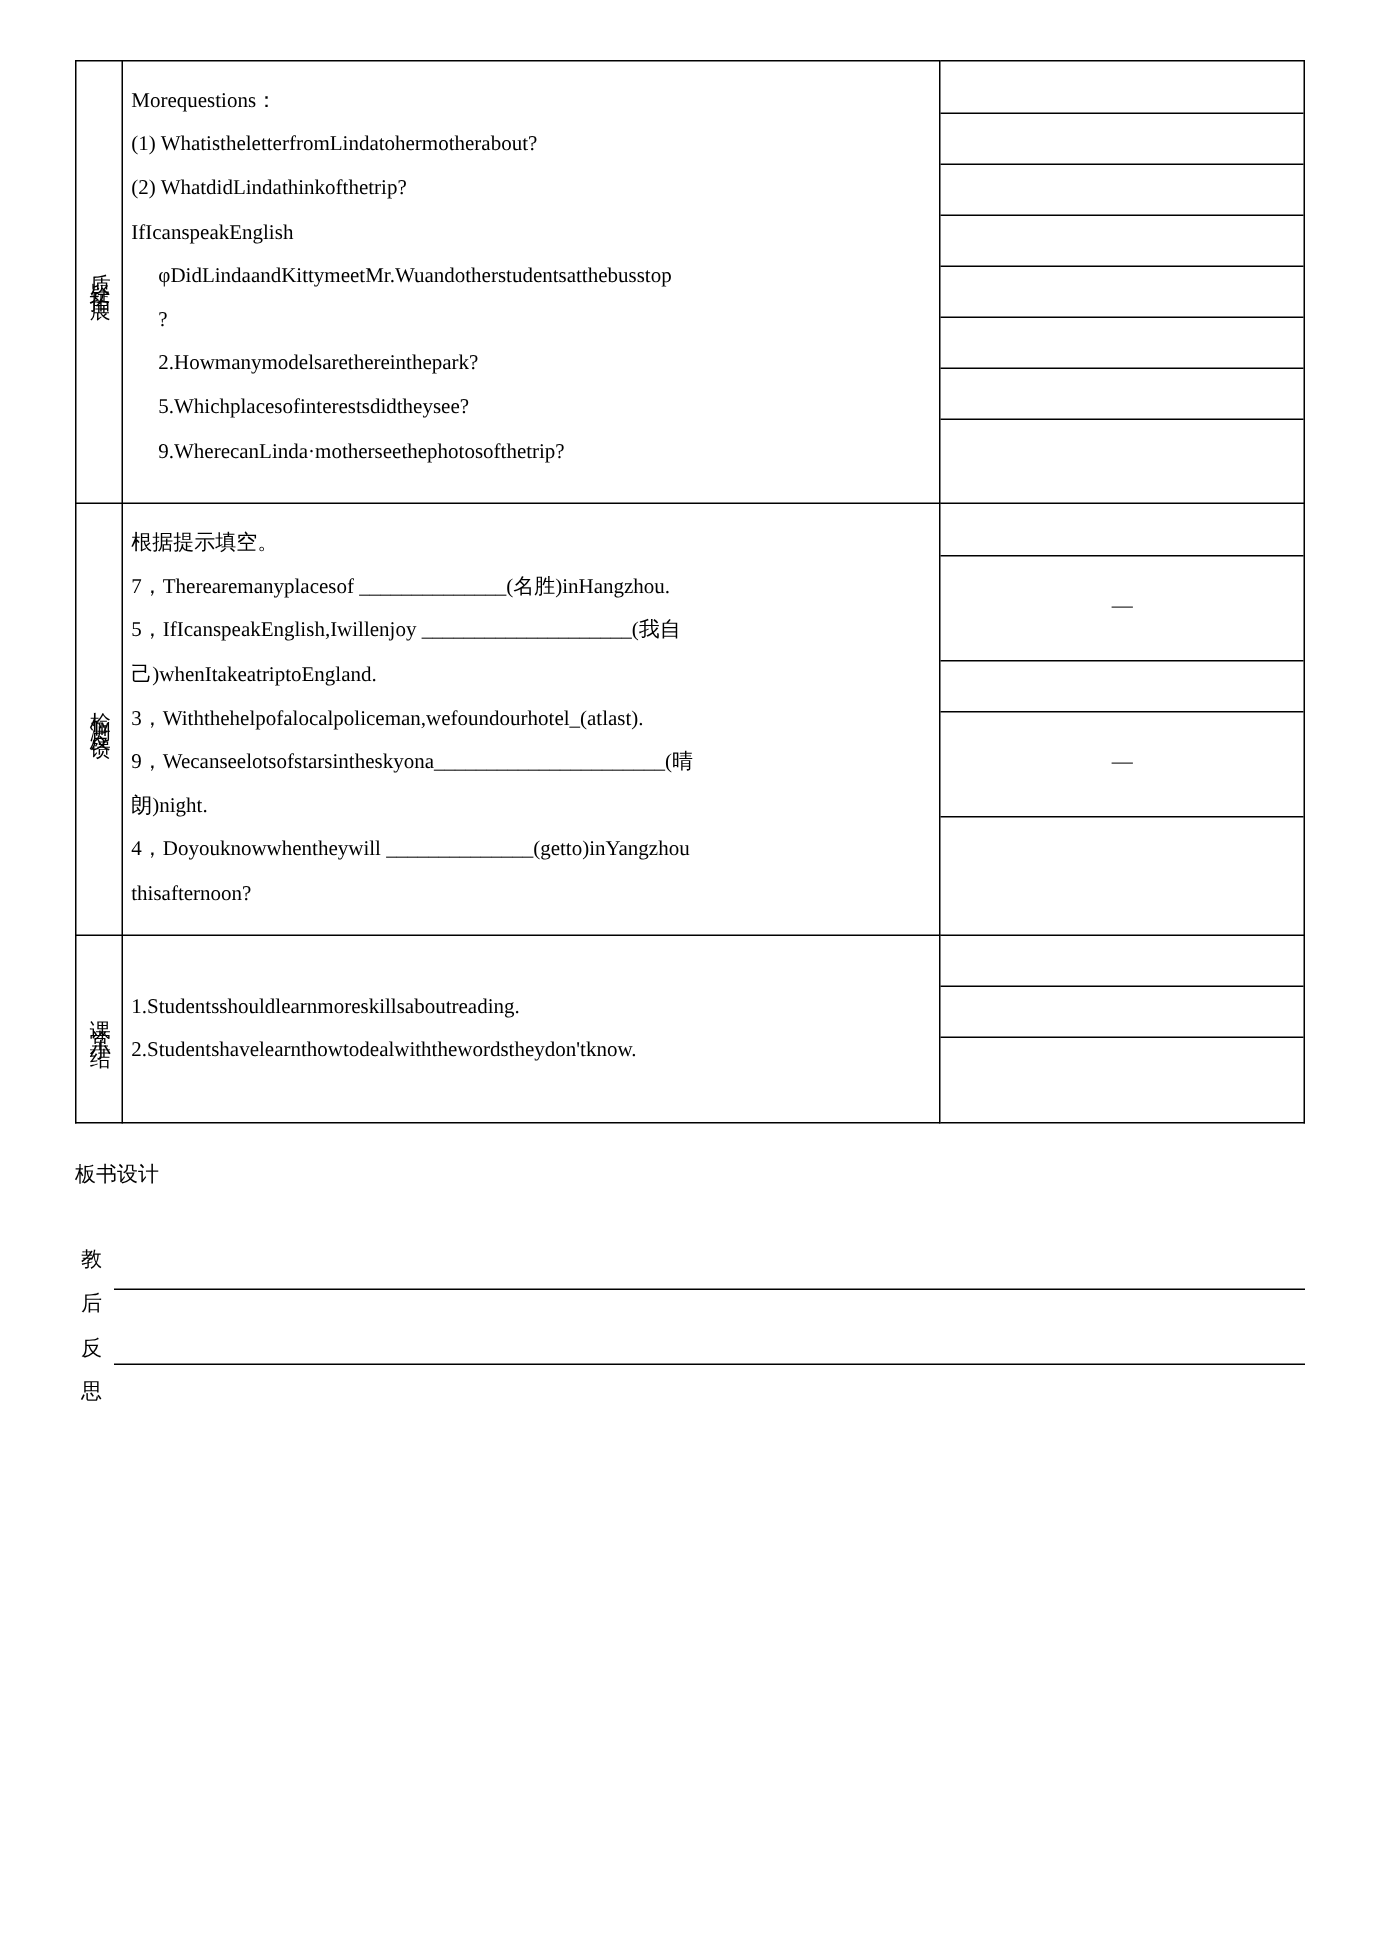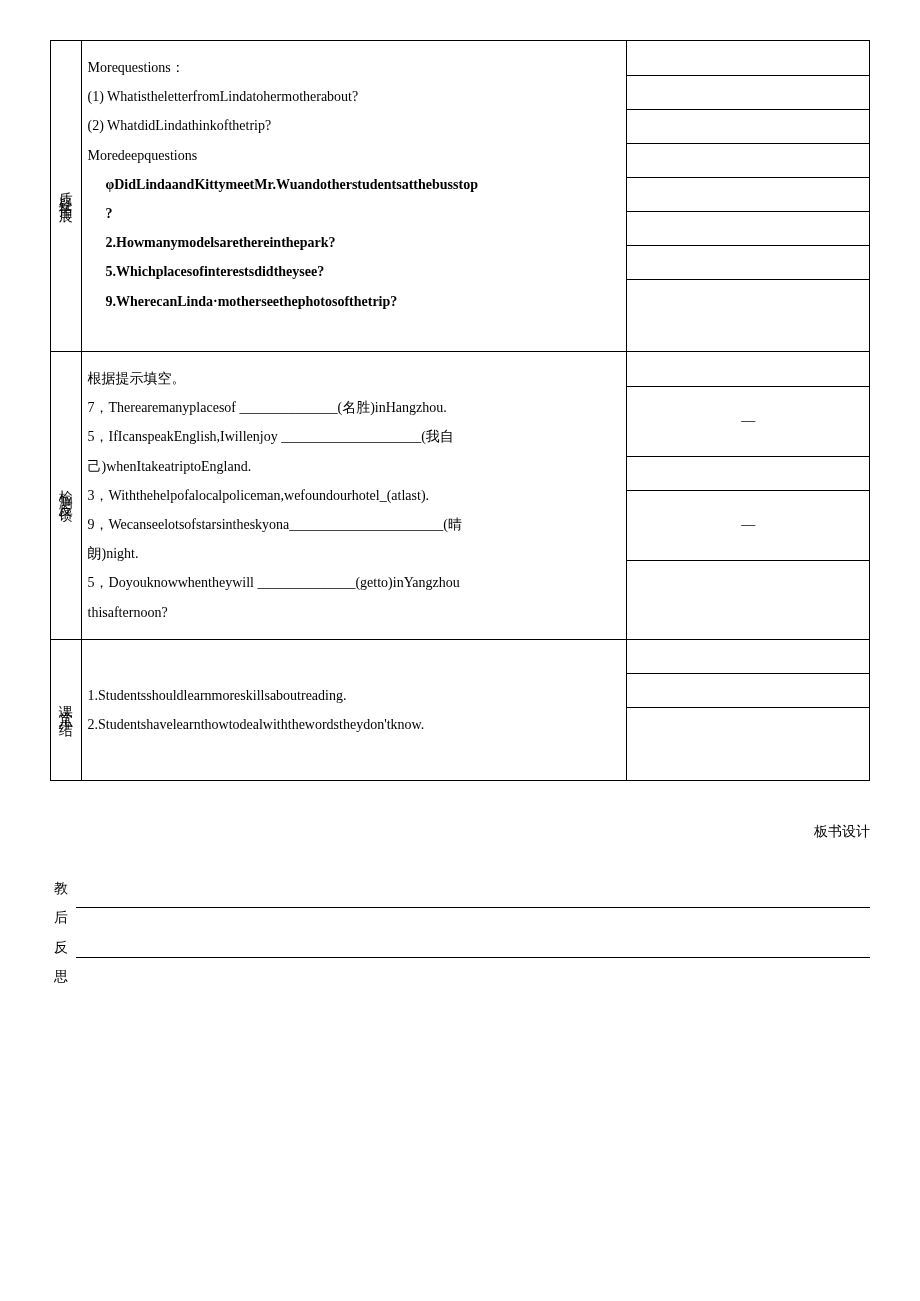--- a/index.html
+++ b/index.html
@@ -8,21 +8,21 @@
       font-size: 14px;
       line-height: 1.8;
       color: #000;
       background: #fff;
       padding: 40px 50px;
       width: 920px;
     }
     table {
       border-collapse: collapse;
       width: 100%;
-      margin-bottom: 38px;
+      margin-bottom: 22px;
     }
     td {
       border: 1px solid #000;
       vertical-align: top;
       padding: 0;
     }
     .label-col {
       width: 30px;
       text-align: center;
       vertical-align: middle;
@@ -46,25 +46,24 @@
       text-align: center;
       vertical-align: middle;
       border-left: none;
       border-right: none;
     }
     .right-sub-row td:first-child {
     }
     .content-col p {
       margin: 4px 0;
     }
-    .indent { padding-left: 18px; font-weight: bold; }
+    .indent { padding-left: 18px; }
     .board-design {
       margin-top: 20px;
       margin-bottom: 30px;
-      text-align: right;
     }
     .reflection {
       display: flex;
       align-items: flex-start;
       margin-top: 20px;
     }
     .reflection-label {
       width: 22px;
       text-align: center;
     }
@@ -94,21 +93,21 @@
 
   <tbody>
       <tr>
     <td class="label-col" rowspan="1">
       <span>质疑拓展</span>
     </td>
     <td class="content-col">
       <p>Morequestions：</p>
       <p>(1) WhatistheletterfromLindatohermotherabout?</p>
       <p>(2) WhatdidLindathinkofthetrip?</p>
-      <p>Moredeepquestions</p>
+      <p>IfIcanspeakEnglish</p>
       <p class="indent">φDidLindaandKittymeetMr.Wuandotherstudentsatthebusstop</p>
       <p class="indent">?</p>
       <p class="indent">2.Howmanymodelsarethereinthepark?</p>
       <p class="indent">5.Whichplacesofinterestsdidtheysee?</p>
       <p class="indent">9.WherecanLinda·motherseethephotosofthetrip?</p>
     </td>
     <td class="right-col" style="padding:0;">
       <table class="row1-right-inner">
         <tbody>
               <tr class="right-sub-row">
@@ -145,21 +144,21 @@
       <span>检测反馈</span>
     </td>
     <td class="content-col">
       <p>根据提示填空。</p>
       <p>7，Therearemanyplacesof ______________(名胜)inHangzhou.</p>
       <p>5，IfIcanspeakEnglish,Iwillenjoy ____________________(我自</p>
       <p>己)whenItakeatriptoEngland.</p>
       <p>3，Withthehelpofalocalpoliceman,wefoundourhotel_(atlast).</p>
       <p>9，Wecanseelotsofstarsintheskyona______________________(晴</p>
       <p>朗)night.</p>
-      <p>5，Doyouknowwhentheywill ______________(getto)inYangzhou</p>
+      <p>4，Doyouknowwhentheywill ______________(getto)inYangzhou</p>
       <p>thisafternoon?</p>
     </td>
     <td class="right-col" style="padding:0;">
       <table class="row1-right-inner">
         <tbody>
               <tr class="right-sub-row">
                 <td></td>
               </tr>
         <tr class="right-sub-row">
                 <td style="height:70px;">—</td>

